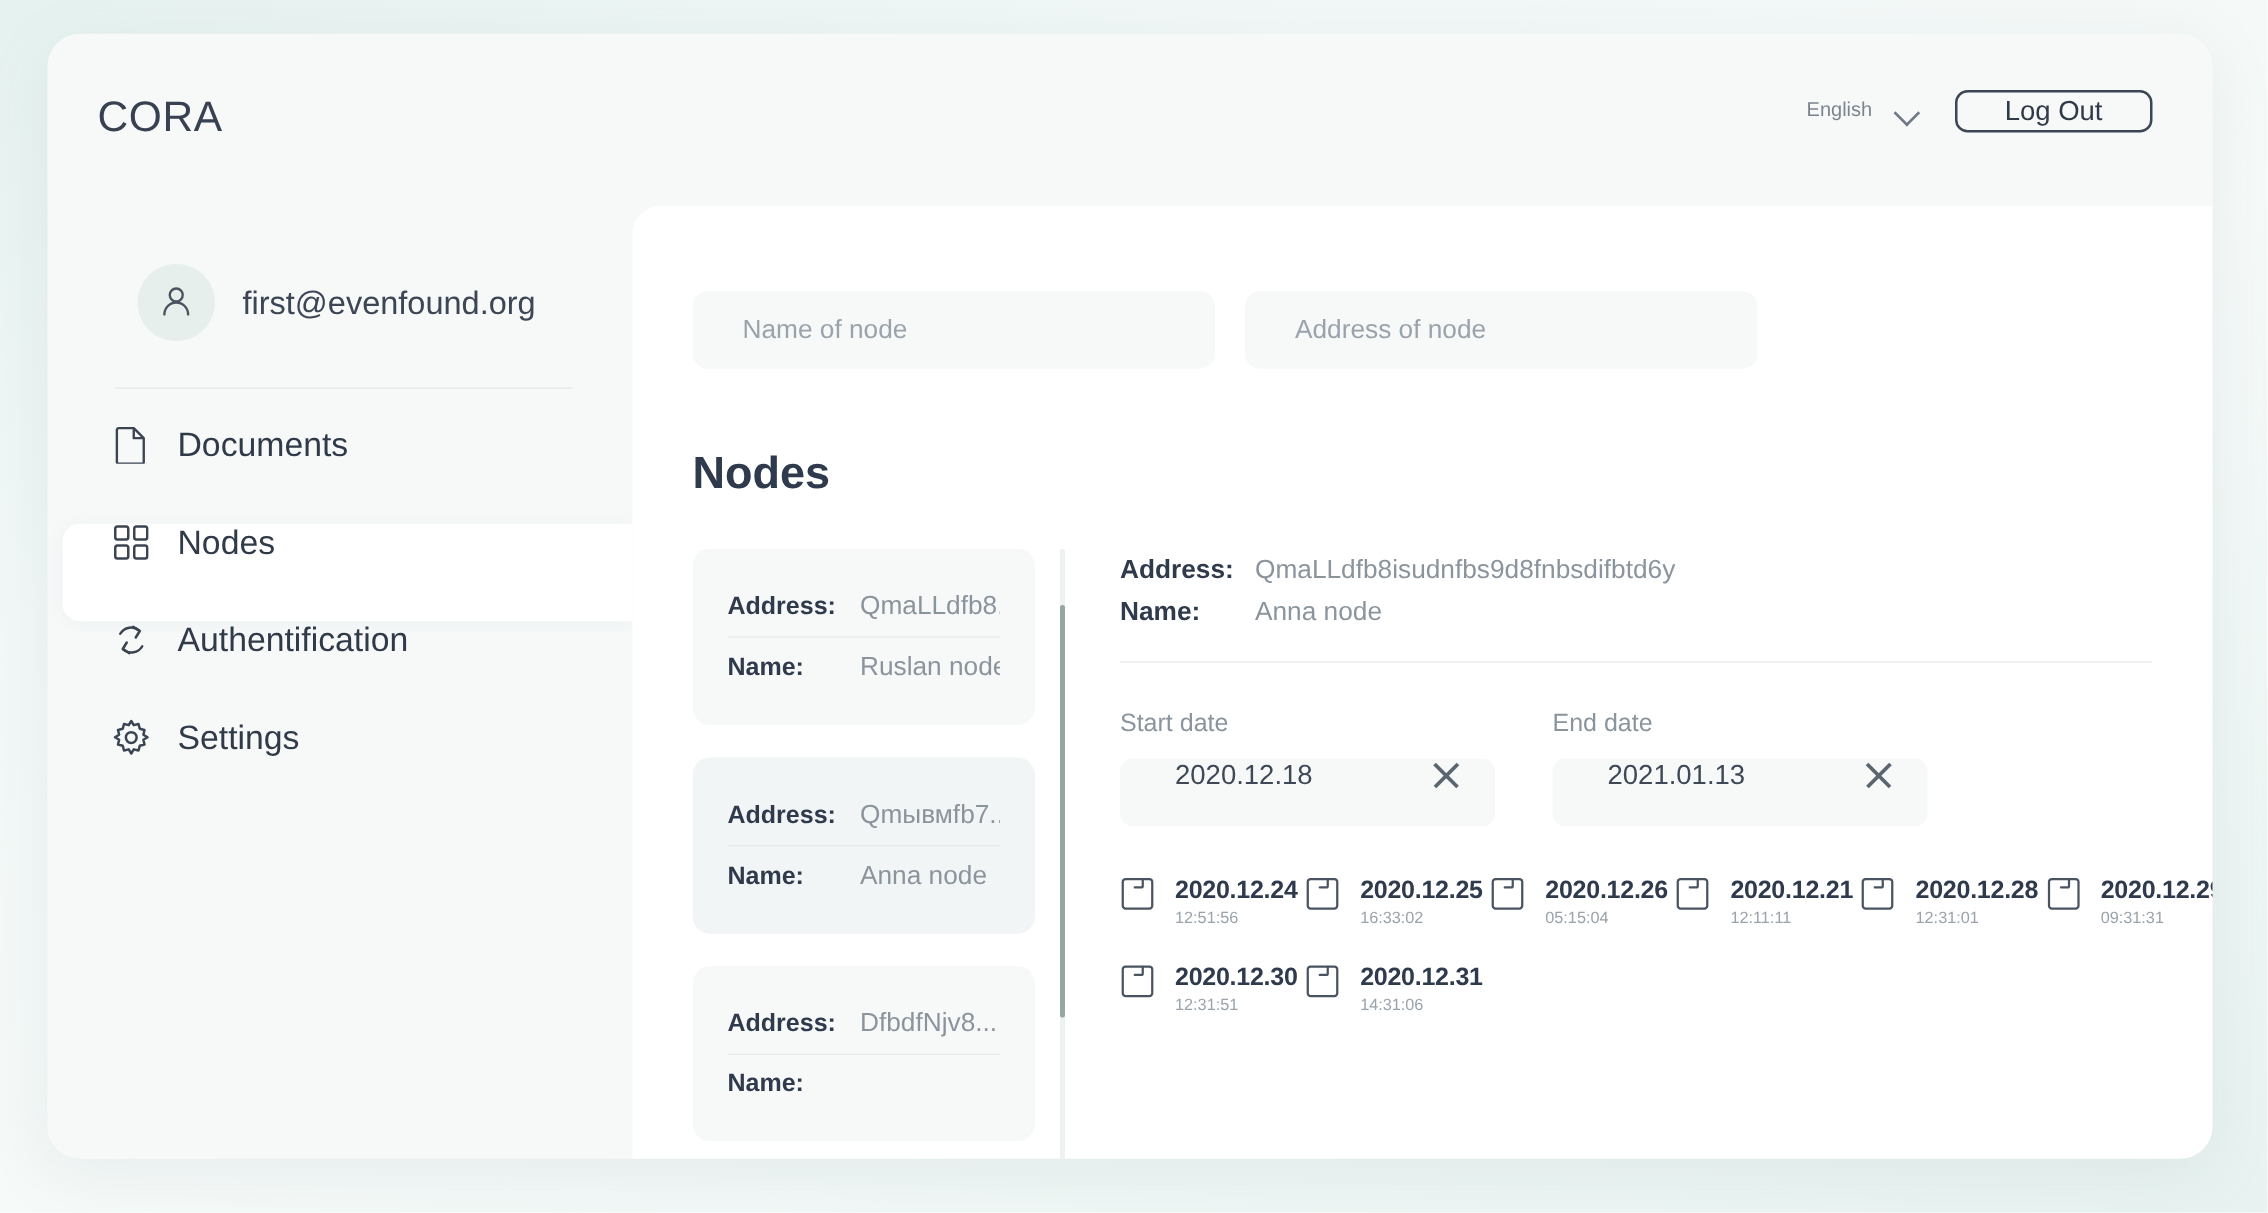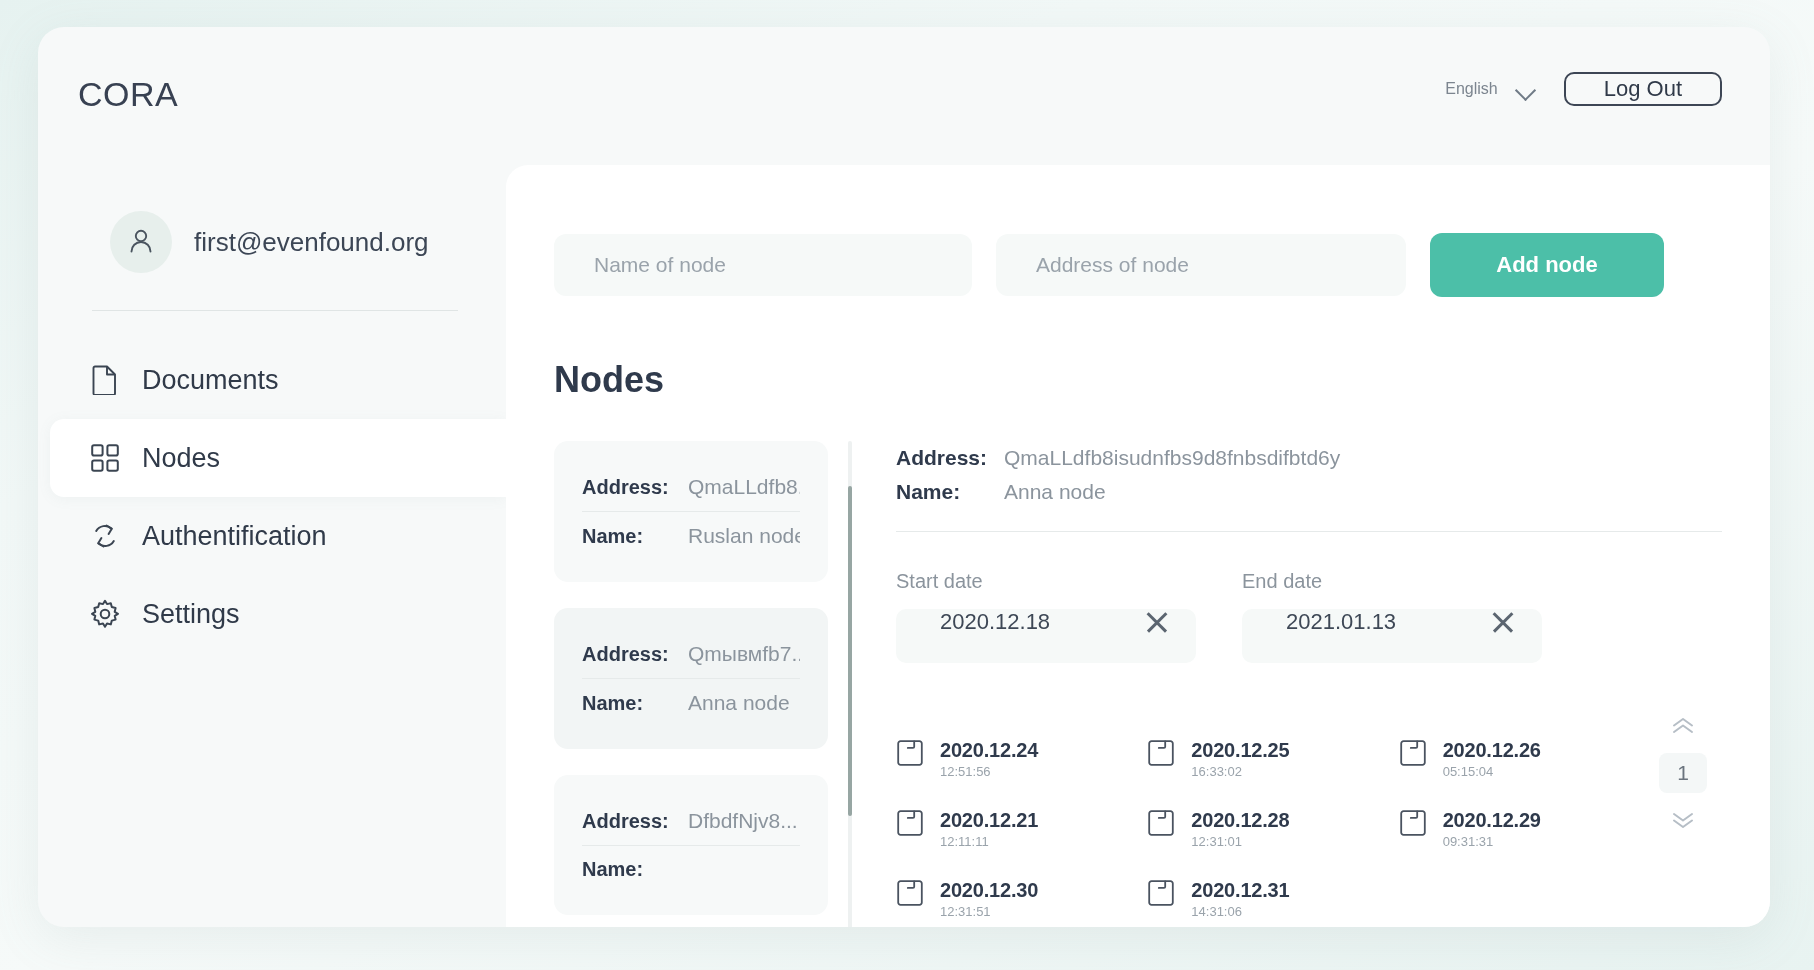--- a/index.html
+++ b/index.html
@@ -117,21 +117,20 @@
     color: #3c4655;
   }
   #sidebar-divider {
     margin: 26px 48px 0 54px;
     height: 1px;
     background: #e0e5e5;
   }
   #nav { margin-top: 30px; }
   .nav-item {
     display: flex;
-    align-items: center;
     gap: 22px;
     height: 78px;
     padding-left: 52px;
     cursor: pointer;
   }
   .nav-item .nav-label {
     font-size: 27px;
     color: #303a49;
   }
   .nav-item.active {
@@ -349,24 +348,23 @@
 
   
   #docs-area {
     display: flex;
     margin-top: 40px;
     align-items: flex-start;
   }
   #docs-grid {
     flex: 1 1 auto;
     display: grid;
-    grid-template-columns: repeat(3, 1fr);
+    grid-template-columns: repeat(6, 1fr);
     row-gap: 30px;
     column-gap: 6px;
-    margin-top: 36px;
   }
   .doc-item {
     display: flex;
     align-items: flex-start;
     gap: 16px;
     cursor: pointer;
   }
   .doc-text { display: flex; flex-direction: column; gap: 2px; }
   .doc-date {
     font-size: 20px;
@@ -486,21 +484,20 @@
       </div>
 
     </div>
   </div>
 
   <div id="content">
 
     <div id="node-form">
       <input id="name-of-node-input" class="form-input" type="text" placeholder="Name of node" style="">
       <input id="address-of-node-input" class="form-input" type="text" placeholder="Address of node" style="">
-      <button id="add-node-button">Add node</button>
     </div>
 
     <div id="nodes-title">Nodes</div>
 
     <div id="node-area">
 
       <div id="node-list-wrap">
         <div id="node-list">
 
           <div class="node-card">

